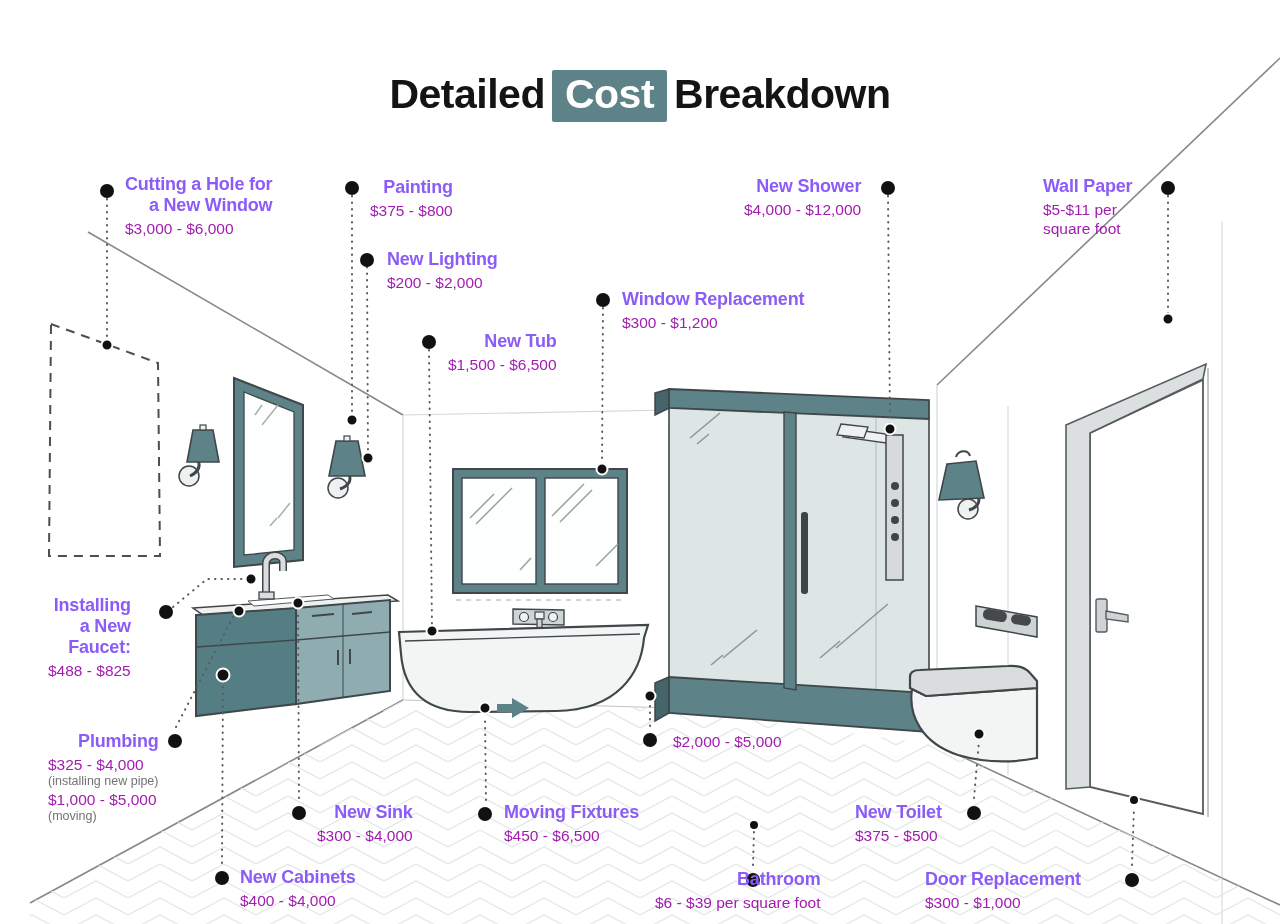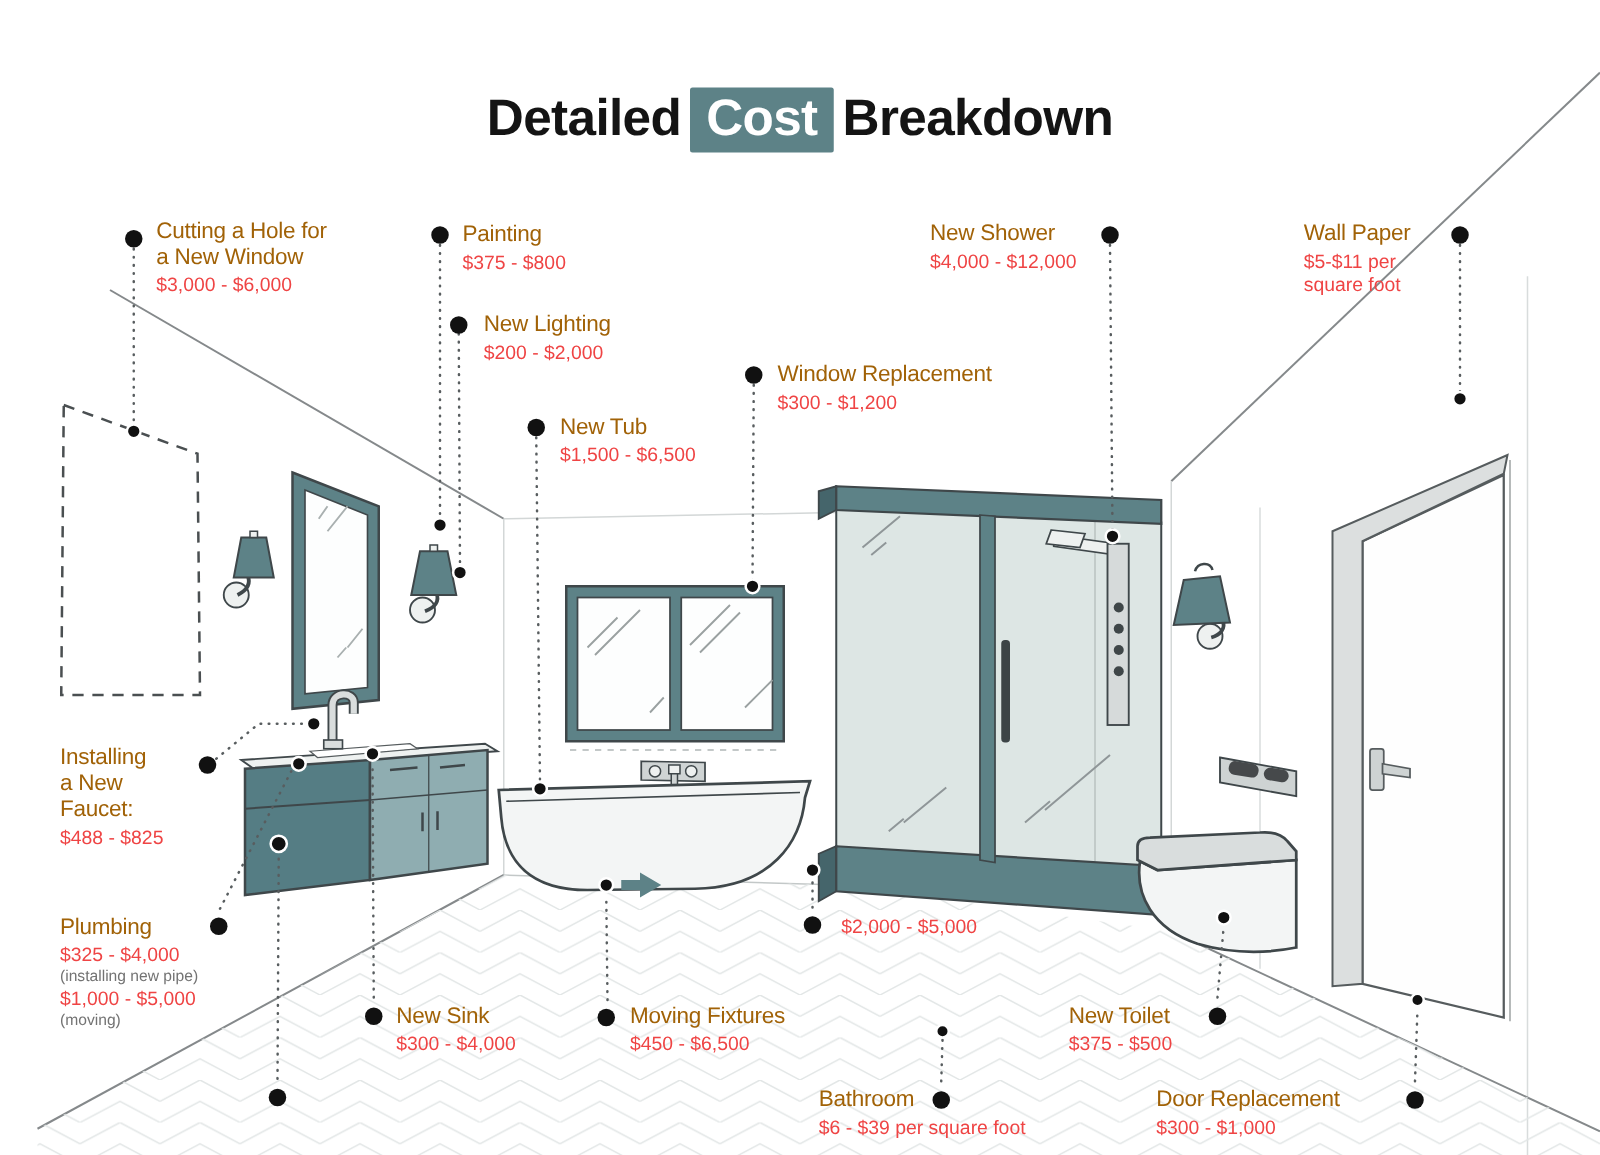--- a/index.html
+++ b/index.html
@@ -6,23 +6,23 @@
   #stage{position:relative;width:1280px;height:924px;background:#fff;overflow:hidden;
          font-family:"Liberation Sans","DejaVu Sans",sans-serif;margin-top:48px;}
   svg.scene{position:absolute;left:0;top:0;width:1280px;height:924px;}
   
   .title{position:absolute;top:22px;left:0;width:100%;text-align:center;
          font-size:41px;font-weight:800;letter-spacing:-0.5px;color:#141414;}
   .title .hl{background:#5d8287;color:#ffffff;display:inline-block;
              padding:1px 13px 4px 13px;margin:0 7px;border-radius:2px;}
   
   .lbl{position:absolute;}
-  .nm{font-weight:400;font-size:18px;line-height:21px;color:#a16207;
-      white-space:pre-line;letter-spacing:-0.2px;}
-  .pr{font-size:15.5px;line-height:19px;color:#ef4444;white-space:pre-line;
+  .nm{font-weight:700;font-size:18px;line-height:21px;color:#8b5cf6;
+      white-space:pre-line;letter-spacing:-0.2px;text-align:right;}
+  .pr{font-size:15.5px;line-height:19px;color:#a21caf;white-space:pre-line;
       margin-top:3px;font-weight:500;}
   .pr2{margin-top:1px;}
   .nt{font-size:12.5px;line-height:15px;color:#737373;font-weight:500;}
   .blt{position:absolute;width:14px;height:14px;border-radius:50%;background:#111;}
   
   #l-cutting{left:125px;top:126px}   #b-cutting{left:100px;top:136px}
   #l-painting{left:370px;top:129px}  #b-painting{left:345px;top:133px}
   #l-lighting{left:387px;top:201px}  #b-lighting{left:360px;top:205px}
   #l-tub{left:448px;top:283px}       #b-tub{left:422px;top:287px}
   #l-window{left:622px;top:241px}    #b-window{left:596px;top:245px}
@@ -285,20 +285,24 @@
   <div class="nt">(moving)</div>
 </div>
 
 <span class="blt" id="b-sink"></span>
 <div class="lbl" id="l-sink">
   <div class="nm">New Sink</div>
   <div class="pr">$300 - $4,000</div>
 </div>
 
 <span class="blt" id="b-cabinets"></span>
+<div class="lbl" id="l-cabinets">
+  <div class="nm">New Cabinets</div>
+  <div class="pr">$400 - $4,000</div>
+</div>
 
 <span class="blt" id="b-moving"></span>
 <div class="lbl" id="l-moving">
   <div class="nm">Moving Fixtures</div>
   <div class="pr">$450 - $6,500</div>
 </div>
 
 <span class="blt" id="b-remodel"></span>
 <div class="lbl" id="l-remodel">
   <div class="pr">$2,000 - $5,000</div>

